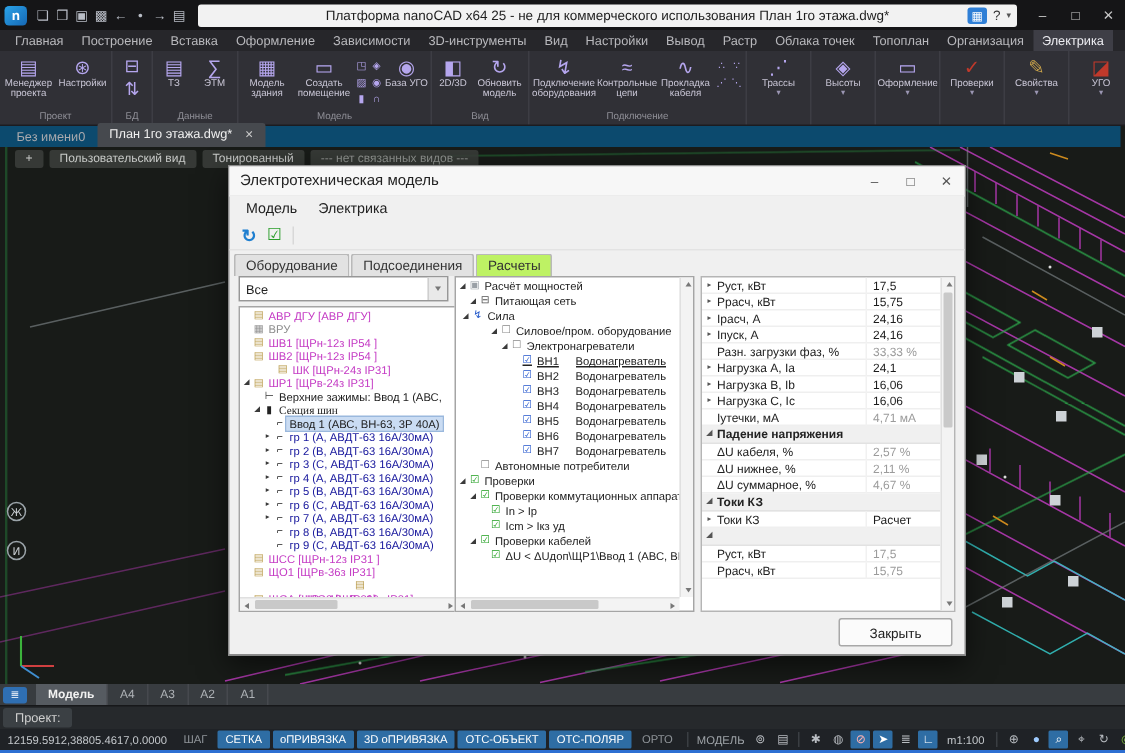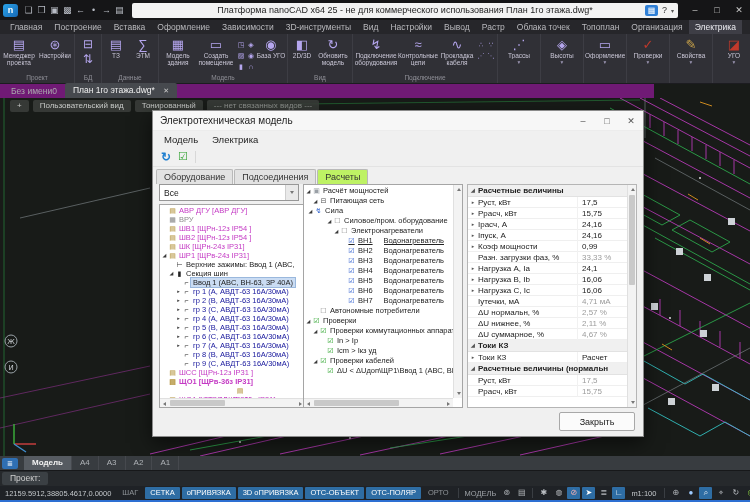--- a/index.html
+++ b/index.html
@@ -30,21 +30,21 @@
   .rbtn .ic{font-size:13px;line-height:15px;color:#b5a6ee}
   .rbtn .lb{font-size:6.5px;line-height:7px;color:#c9c6d6;text-align:center;height:14px;overflow:hidden;width:100%}
   .rbtn.drop .lb{height:7px}
   .caret-r{font-size:5.5px;color:#9b96b3;line-height:6px}
   .mini-grid{display:grid;grid-template-columns:10px 10px;grid-auto-rows:11px;padding-top:3px;flex:none}
   .mini{font-size:7px;color:#b5a6ee;text-align:center;line-height:11px}
   .stack{display:flex;flex-direction:column;align-items:center;justify-content:center;gap:2px;width:24px;padding-top:2px}
   .stack .ic{font-size:12px;line-height:13px;color:#b5a6ee}
 
   
-  #doctabs{position:absolute;left:0;top:84px;width:654px;height:14px;background:#701a75;display:flex;align-items:flex-end;padding-left:3px}
+  #doctabs{position:absolute;left:0;top:84px;width:747px;height:14px;background:#0c4a6e;display:flex;align-items:flex-end;padding-left:3px}
   .dtab{font-size:8.5px;color:#a9a9ad;padding:1px 8px;line-height:12px;white-space:nowrap}
   .dtab.on{background:#46494e;color:#f0f0f0;border-radius:2px 2px 0 0}
   .dtab .x{margin-left:6px;font-size:7px;color:#c9c9c9}
 
   
   #canvas{position:absolute;left:0;top:98px;width:750px;height:358px;background:#181b18;overflow:hidden}
   #viewbar{position:absolute;left:10px;top:2px;display:flex;gap:4px;z-index:3}
   .vbtn{background:rgba(58,62,58,.88);border-radius:2px;color:#c7c9c7;font-size:8px;line-height:12px;padding:0 7px;white-space:nowrap}
   .vbtn.dim{color:#8f938f}
   svg text{font-family:"DejaVu Sans",sans-serif}
@@ -443,39 +443,39 @@
               <span class="tic" style="color: rgb(181, 149, 63);">▤</span>
               <span class="lb t-mag">ШВ1 [ЩРн-12з IP54 ]</span>
             </div>
 
             <div class="trow" style="padding-left: 1px;">
               <span class="arr"></span>
               <span class="tic" style="color: rgb(181, 149, 63);">▤</span>
               <span class="lb t-mag">ШВ2 [ЩРн-12з IP54 ]</span>
             </div>
 
-            <div class="trow" style="padding-left: 1px;">
+            <div class="trow" style="padding-left: 17px;">
               <span class="arr"></span>
               <span class="tic" style="color: rgb(181, 149, 63);">▤</span>
               <span class="lb t-mag">ШК [ЩРн-24з IP31]</span>
             </div>
 
             <div class="trow" style="padding-left: 1px;">
               <span class="arr">◢</span>
               <span class="tic" style="color: rgb(181, 149, 63);">▤</span>
               <span class="lb t-mag">ШР1 [ЩРв-24з IP31]</span>
             </div>
 
             <div class="trow" style="padding-left: 8px;">
               <span class="arr"></span>
               <span class="tic" style="color: rgb(51, 51, 51);">⊢</span>
               <span class="lb t-blk">Верхние зажимы: Ввод 1 (АВС,</span>
             </div>
 
-            <div class="trow" style="padding-left: 8px;">
+            <div class="trow" style="padding-left: 8px; font-family: Liberation Serif, serif;">
               <span class="arr">◢</span>
               <span class="tic" style="color: rgb(34, 34, 34);">▮</span>
               <span class="lb t-blk">Секция шин</span>
             </div>
 
             <div class="trow sel" style="padding-left: 15px;">
               <span class="arr"></span>
               <span class="tic" style="color: rgb(34, 34, 34);">⌐</span>
               <span class="lb t-blk">Ввод 1 (АВС, ВН-63, 3Р 40А)</span>
             </div>
@@ -533,21 +533,21 @@
               <span class="tic" style="color: rgb(34, 34, 34);">⌐</span>
               <span class="lb t-navy">гр 9 (С, АВДТ-63 16А/30мА)</span>
             </div>
 
             <div class="trow" style="padding-left: 1px;">
               <span class="arr"></span>
               <span class="tic" style="color: rgb(181, 149, 63);">▤</span>
               <span class="lb t-mag">ШСС [ЩРн-12з IP31 ]</span>
             </div>
 
-            <div class="trow" style="padding-left: 1px; font-weight: bold;">
+            <div class="trow" style="padding-left: 1px;">
               <span class="arr"></span>
               <span class="tic" style="color: rgb(181, 149, 63);">▤</span>
               <span class="lb t-mag">ЩО1 [ЩРв-36з IP31]</span>
             </div>
 
             <div class="trow" style="padding-left: 15px; flex-direction: column;">
               <span class="arr"></span>
               <span class="tic" style="color: rgb(181, 149, 63);">▤</span>
               <span class="lb t-mag">ЩО2 [ЩРв-36з IP31]</span>
             </div>
@@ -729,25 +729,20 @@
           <span class="sb-btn" style="right:0">
               <span class="tri-r"></span>
             </span>
           <span class="thumb-h" style="left:10px;width:85px"></span>
         </div>
       </div>
 
       <div class="gridwrap">
         <div class="grid">
 
-            <div class="grow section">
-              <span class="pre">◢</span>
-              <span class="glb">Расчетные величины</span>
-
-            </div>
 
             <div class="grow row">
               <span class="pre">▸</span>
               <span class="glb">Руст, кВт</span>
               <span class="gvl">17,5</span>
             </div>
 
             <div class="grow row">
               <span class="pre">▸</span>
               <span class="glb">Ррасч, кВт</span>
@@ -759,25 +754,20 @@
               <span class="glb">Iрасч, А</span>
               <span class="gvl">24,16</span>
             </div>
 
             <div class="grow row">
               <span class="pre">▸</span>
               <span class="glb">Iпуск, А</span>
               <span class="gvl">24,16</span>
             </div>
 
-            <div class="grow row">
-              <span class="pre">▸</span>
-              <span class="glb">Коэф мощности</span>
-              <span class="gvl">0,99</span>
-            </div>
 
             <div class="grow row dim">
               <span class="pre"></span>
               <span class="glb">Разн. загрузки фаз, %</span>
               <span class="gvl">33,33 %</span>
             </div>
 
             <div class="grow row">
               <span class="pre">▸</span>
               <span class="glb">Нагрузка A, Ia</span>
@@ -795,24 +785,29 @@
               <span class="glb">Нагрузка C, Ic</span>
               <span class="gvl">16,06</span>
             </div>
 
             <div class="grow row dim">
               <span class="pre"></span>
               <span class="glb">Iутечки, мА</span>
               <span class="gvl">4,71 мА</span>
             </div>
 
+            <div class="grow section">
+              <span class="pre">◢</span>
+              <span class="glb">Падение напряжения</span>
+
+            </div>
 
             <div class="grow row dim">
               <span class="pre"></span>
-              <span class="glb">ΔU нормальн, %</span>
+              <span class="glb">ΔU кабеля, %</span>
               <span class="gvl">2,57 %</span>
             </div>
 
             <div class="grow row dim">
               <span class="pre"></span>
               <span class="glb">ΔU нижнее, %</span>
               <span class="gvl">2,11 %</span>
             </div>
 
             <div class="grow row dim">
@@ -828,21 +823,20 @@
             </div>
 
             <div class="grow row">
               <span class="pre">▸</span>
               <span class="glb">Токи КЗ</span>
               <span class="gvl">Расчет</span>
             </div>
 
             <div class="grow section">
               <span class="pre">◢</span>
-              <span class="glb">Расчетные величины (нормальн</span>
 
             </div>
 
             <div class="grow row dim">
               <span class="pre"></span>
               <span class="glb">Руст, кВт</span>
               <span class="gvl">17,5</span>
             </div>
 
             <div class="grow row dim">

